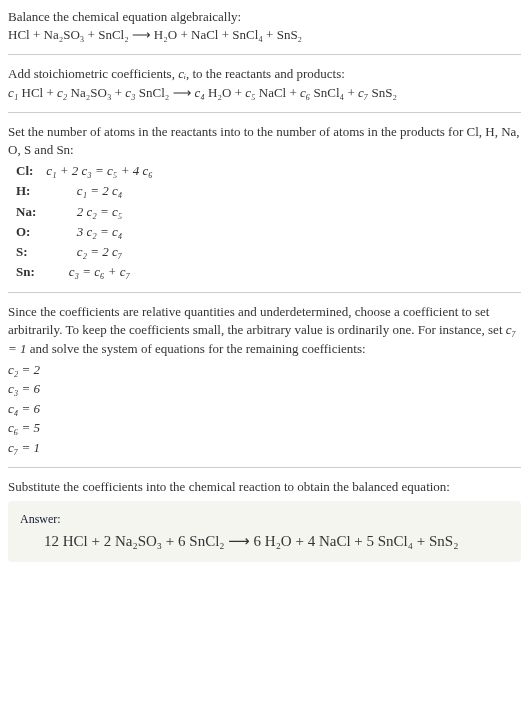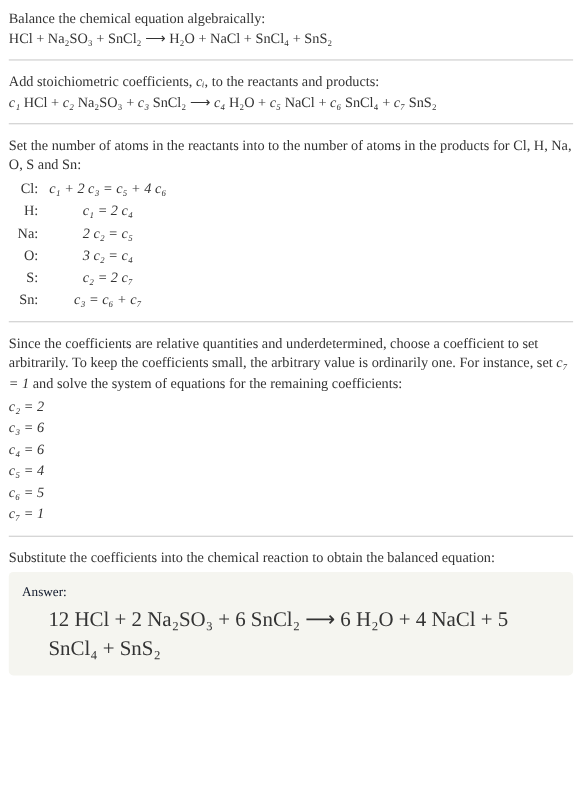--- a/index.html
+++ b/index.html
@@ -29,43 +29,44 @@
       margin-left: 4px;
       margin-top: 2px;
     }
     .equation-table td {
       padding: 1px 4px;
       font-size: 13px;
       text-align: center;
       vertical-align: middle;
     }
     .equation-table td.label {
-      text-align: right;
+      text-align: left;
       padding-right: 6px;
+      font-weight: bold;
     }
     .coef-list {
       margin-top: 2px;
     }
     .coef-list div {
       font-size: 13px;
       line-height: 1.5;
     }
     .answer-box {
       background: #f5f5f0;
       border-radius: 4px;
       padding: 10px 12px;
       margin-top: 4px;
     }
     .answer-label {
       color: #0f172a;
       font-size: 12px;
       margin-bottom: 4px;
     }
     .answer-content {
-      font-size: 19px;
+      font-size: 15px;
       padding-left: 24px;
     }
     .italic {
       font-style: italic;
     }
   </style>
 </head>
 <body>
 
 <div class="section">
@@ -121,21 +122,20 @@
 <hr class="divider">
 
 <div class="section">
   <div>
     <span>Since the coefficients are relative quantities and underdetermined, choose a coefficient to set arbitrarily. To keep the coefficients small, the arbitrary value is ordinarily one. For instance, set </span><span class="italic">c₇ = 1</span><span> and solve the system of equations for the remaining coefficients:</span>
   </div>
   <div class="coef-list">
     <div class="italic">c₂ = 2</div>
     <div class="italic">c₃ = 6</div>
     <div class="italic">c₄ = 6</div>
-    <div class="italic">c₅ = 4</div>
     <div class="italic">c₆ = 5</div>
     <div class="italic">c₇ = 1</div>
   </div>
 </div>
 
 <hr class="divider">
 
 <div class="section">
   <div>Substitute the coefficients into the chemical reaction to obtain the balanced equation:</div>
   <div class="answer-box">

